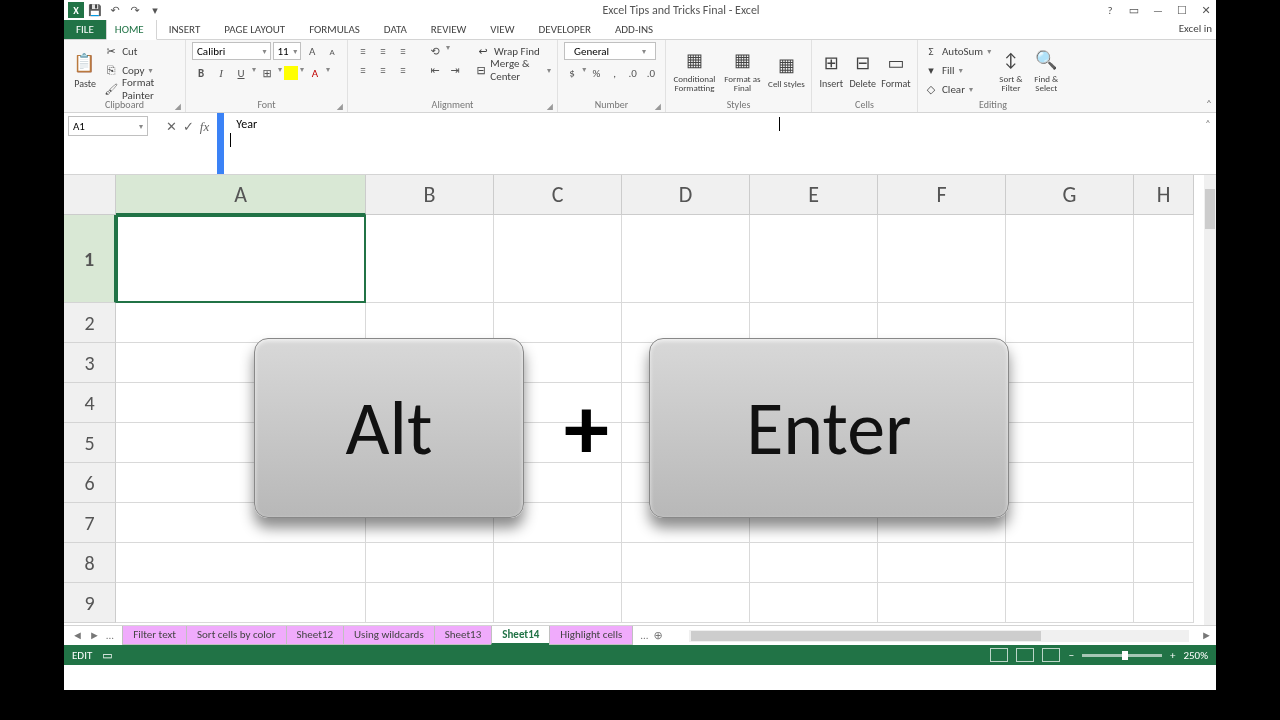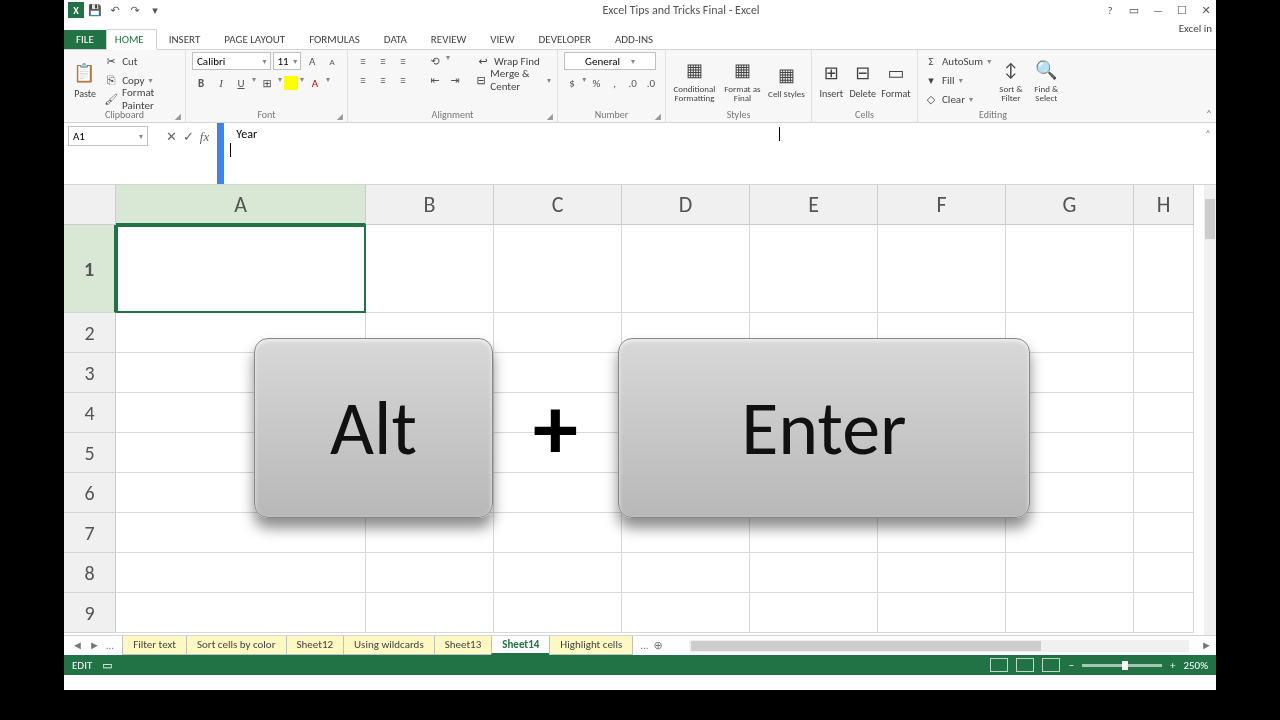--- a/index.html
+++ b/index.html
@@ -10,21 +10,21 @@
 .titlebar { height: 20px; background: #fff; display: flex; align-items: center; position: relative; }
 .titlebar .qat { display: flex; align-items: center; gap: 2px; padding-left: 4px; }
 .titlebar .excel-logo { width: 16px; height: 16px; background: #217346; color: #fff; font-size: 10px; font-weight: bold; display: flex; align-items: center; justify-content: center; }
 .titlebar .qat-btn { width: 18px; height: 18px; display: flex; align-items: center; justify-content: center; font-size: 11px; color: #555; }
 .titlebar .doc-title { position: absolute; left: 50%; transform: translateX(-50%); font-size: 12px; color: #555; margin-left: 41px; }
 .titlebar .win-controls { position: absolute; right: 2px; display: flex; gap: 8px; }
 .titlebar .win-controls span { width: 16px; height: 16px; display: flex; align-items: center; justify-content: center; font-size: 11px; color: #555; }
 .signin { position: absolute; right: 4px; top: 22px; font-size: 11px; color: #444; }
 
 
-.ribbon-tabs { height: 20px; display: flex; align-items: flex-end; border-bottom: 1px solid #d4d4d4; background: #fff; margin-top: 10px; }
+.ribbon-tabs { height: 20px; display: flex; align-items: flex-end; border-bottom: 1px solid #d4d4d4; background: #fff; }
 .ribbon-tabs .tab { padding: 3px 12px; font-size: 11px; text-transform: uppercase; color: #444; cursor: pointer; }
 .ribbon-tabs .tab.file { background: #217346; color: #fff; }
 .ribbon-tabs .tab.active { border: 1px solid #d4d4d4; border-bottom: 1px solid #fff; color: #217346; margin-bottom: -1px; padding-left: 8px; }
 
 
 .ribbon { height: 73px; background: #f7f7f7; border-bottom: 1px solid #d4d4d4; display: flex; position: relative; }
 .ribbon-group { border-right: 1px solid #e1e1e1; padding: 2px 6px 0 6px; display: flex; flex-direction: column; justify-content: space-between; }
 .ribbon-group .grp-body { display: flex; gap: 4px; flex: 1; }
 .ribbon-group .grp-label { text-align: center; font-size: 10px; color: #777; padding-bottom: 1px; position: relative; }
 .ribbon-group .grp-label .launcher { position: absolute; right: -2px; bottom: 1px; font-size: 8px; color: #999; }
@@ -33,21 +33,21 @@
 .small-btn { font-size: 11px; color: #444; display: flex; align-items: center; gap: 4px; height: 18px; }
 .small-btn .ico { width: 14px; display: inline-flex; justify-content: center; }
 .col-stack { display: flex; flex-direction: column; gap: 1px; }
 .font-name { width: 80px; height: 18px; border: 1px solid #c0c0c0; font-size: 11px; padding: 0 4px; background: #fff; display: flex; align-items: center; justify-content: space-between; }
 .font-size { width: 28px; height: 18px; border: 1px solid #c0c0c0; font-size: 11px; padding: 0 3px; background: #fff; display: flex; align-items: center; justify-content: space-between; }
 .btn-row { display: flex; gap: 2px; }
 .mini-btn { width: 18px; height: 18px; display: flex; align-items: center; justify-content: center; font-size: 11px; color: #555; }
 .mini-btn.b { font-weight: bold; }
 .mini-btn.i { font-style: italic; font-family: serif; }
 .mini-btn.u { text-decoration: underline; }
-.num-fmt { width: 92px; height: 18px; border: 1px solid #c0c0c0; background: #fff; font-size: 11px; padding: 0 20px; display: flex; align-items: center; justify-content: space-between; }
+.num-fmt { width: 92px; height: 18px; border: 1px solid #c0c0c0; background: #fff; font-size: 11px; padding: 0 9px; display: flex; align-items: center; justify-content: space-between; }
 .ribbon-collapse { position: absolute; right: 4px; bottom: 2px; font-size: 11px; color: #777; }
 
 
 .formula-bar { height: 62px; display: flex; border-bottom: 1px solid #d4d4d4; }
 .name-box { width: 80px; border: 1px solid #c0c0c0; margin: 3px 0 3px 4px; align-self: flex-start; height: 20px; font-size: 11px; padding: 0 4px; display: flex; align-items: center; justify-content: space-between; background: #fff; }
 .fb-btns { display: flex; align-items: flex-start; gap: 6px; padding: 6px 8px 0 18px; }
 .fb-btns span { font-size: 13px; color: #666; }
 .fx { font-style: italic; font-family: serif; font-size: 12px; }
 .formula-input { flex: 1; border-left: 7px solid #3b82f6; padding: 4px 12px; font-size: 12px; position: relative; }
 .formula-input .cursor-line { position: absolute; left: 6px; top: 20px; width: 1px; height: 14px; background: #000; }
@@ -66,39 +66,39 @@
 .cells { position: absolute; left: 52px; top: 40px; right: 12px; bottom: 0; }
 .cell-row { display: flex; height: 40px; }
 .cell-row.first { height: 88px; }
 .cell { border-right: 1px solid #d9d9d9; border-bottom: 1px solid #d9d9d9; }
 .active-cell { position: absolute; left: 0; top: 0; width: 250px; height: 88px; border: 2px solid #217346; background: #fff; }
 .vscroll { position: absolute; right: 0; top: 0; width: 12px; bottom: 0; background: #f0f0f0; }
 .vscroll .thumb { position: absolute; top: 14px; left: 1px; right: 1px; height: 40px; background: #cdcdcd; }
 
 
 .overlay-keys { position: absolute; left: 190px; top: 338px; display: flex; align-items: center; gap: 40px; pointer-events: none; }
-.key { width: 239px; height: 180px; border-radius: 14px; background: linear-gradient(#d8d8d8,#b8b8b8); border: 1px solid #888; box-shadow: 0 10px 14px rgba(0,0,0,.45), inset 0 2px 4px rgba(255,255,255,.7); display: flex; align-items: center; justify-content: center; font-size: 76px; color: #111; }
-.key.wide { width: 412px; }
+.key { width: 270px; height: 180px; border-radius: 14px; background: linear-gradient(#d8d8d8,#b8b8b8); border: 1px solid #888; box-shadow: 0 10px 14px rgba(0,0,0,.45), inset 0 2px 4px rgba(255,255,255,.7); display: flex; align-items: center; justify-content: center; font-size: 76px; color: #111; }
+.key.wide { width: 360px; }
 .plus { font-size: 90px; font-weight: 900; color: #000; }
 
 .brand { position: absolute; right: 48px; bottom: 58px; display: flex; align-items: center; gap: 14px; }
 .brand .logo { position: relative; width: 60px; height: 60px; }
 .brand .logo .sq { position: absolute; width: 30px; height: 30px; border-radius: 6px; }
 .brand .logo .g1 { left: 0; top: 8px; background: #9b9b9b; }
 .brand .logo .o1 { left: 24px; top: 0; background: #f58220; }
 .brand .logo .g2 { left: 30px; top: 28px; background: #9b9b9b; }
 .brand .logo .o2 { left: 6px; top: 32px; background: #f58220; }
 .brand .txt { font-size: 34px; font-weight: bold; color: #222; }
 .brand .txt .four { color: #f58220; }
 
 
 .sheet-bar { height: 20px; background: #fff; border-top: 1px solid #d4d4d4; display: flex; align-items: center; font-size: 11px; }
 .sheet-nav { display: flex; gap: 6px; padding: 0 8px; color: #777; }
 .sheet-tabs { display: flex; }
-.sheet-tab { padding: 2px 10px; border: 1px solid #c0c0c0; border-top: none; background: #fef9c3; margin-right: -1px; color: #444; }
+.sheet-tab { padding: 2px 10px; border: 1px solid #c0c0c0; border-top: none; background: #f0abfc; margin-right: -1px; color: #444; }
 .sheet-tab.active { background: #fff; border-bottom: 2px solid #217346; font-weight: bold; color: #217346; }
 .sheet-add { padding: 0 8px; color: #777; }
 .hscroll { flex: 1; margin: 0 8px; height: 12px; background: #f0f0f0; position: relative; }
 .hscroll .thumb { position: absolute; left: 2px; top: 1px; bottom: 1px; width: 350px; background: #cdcdcd; }
 
 
 .status-bar { height: 20px; background: #217346; color: #fff; display: flex; align-items: center; font-size: 11px; padding: 0 8px; justify-content: space-between; }
 .status-left { display: flex; gap: 10px; align-items: center; }
 .status-right { display: flex; gap: 8px; align-items: center; }
 .view-btn { width: 18px; height: 14px; border: 1px solid rgba(255,255,255,.7); }

